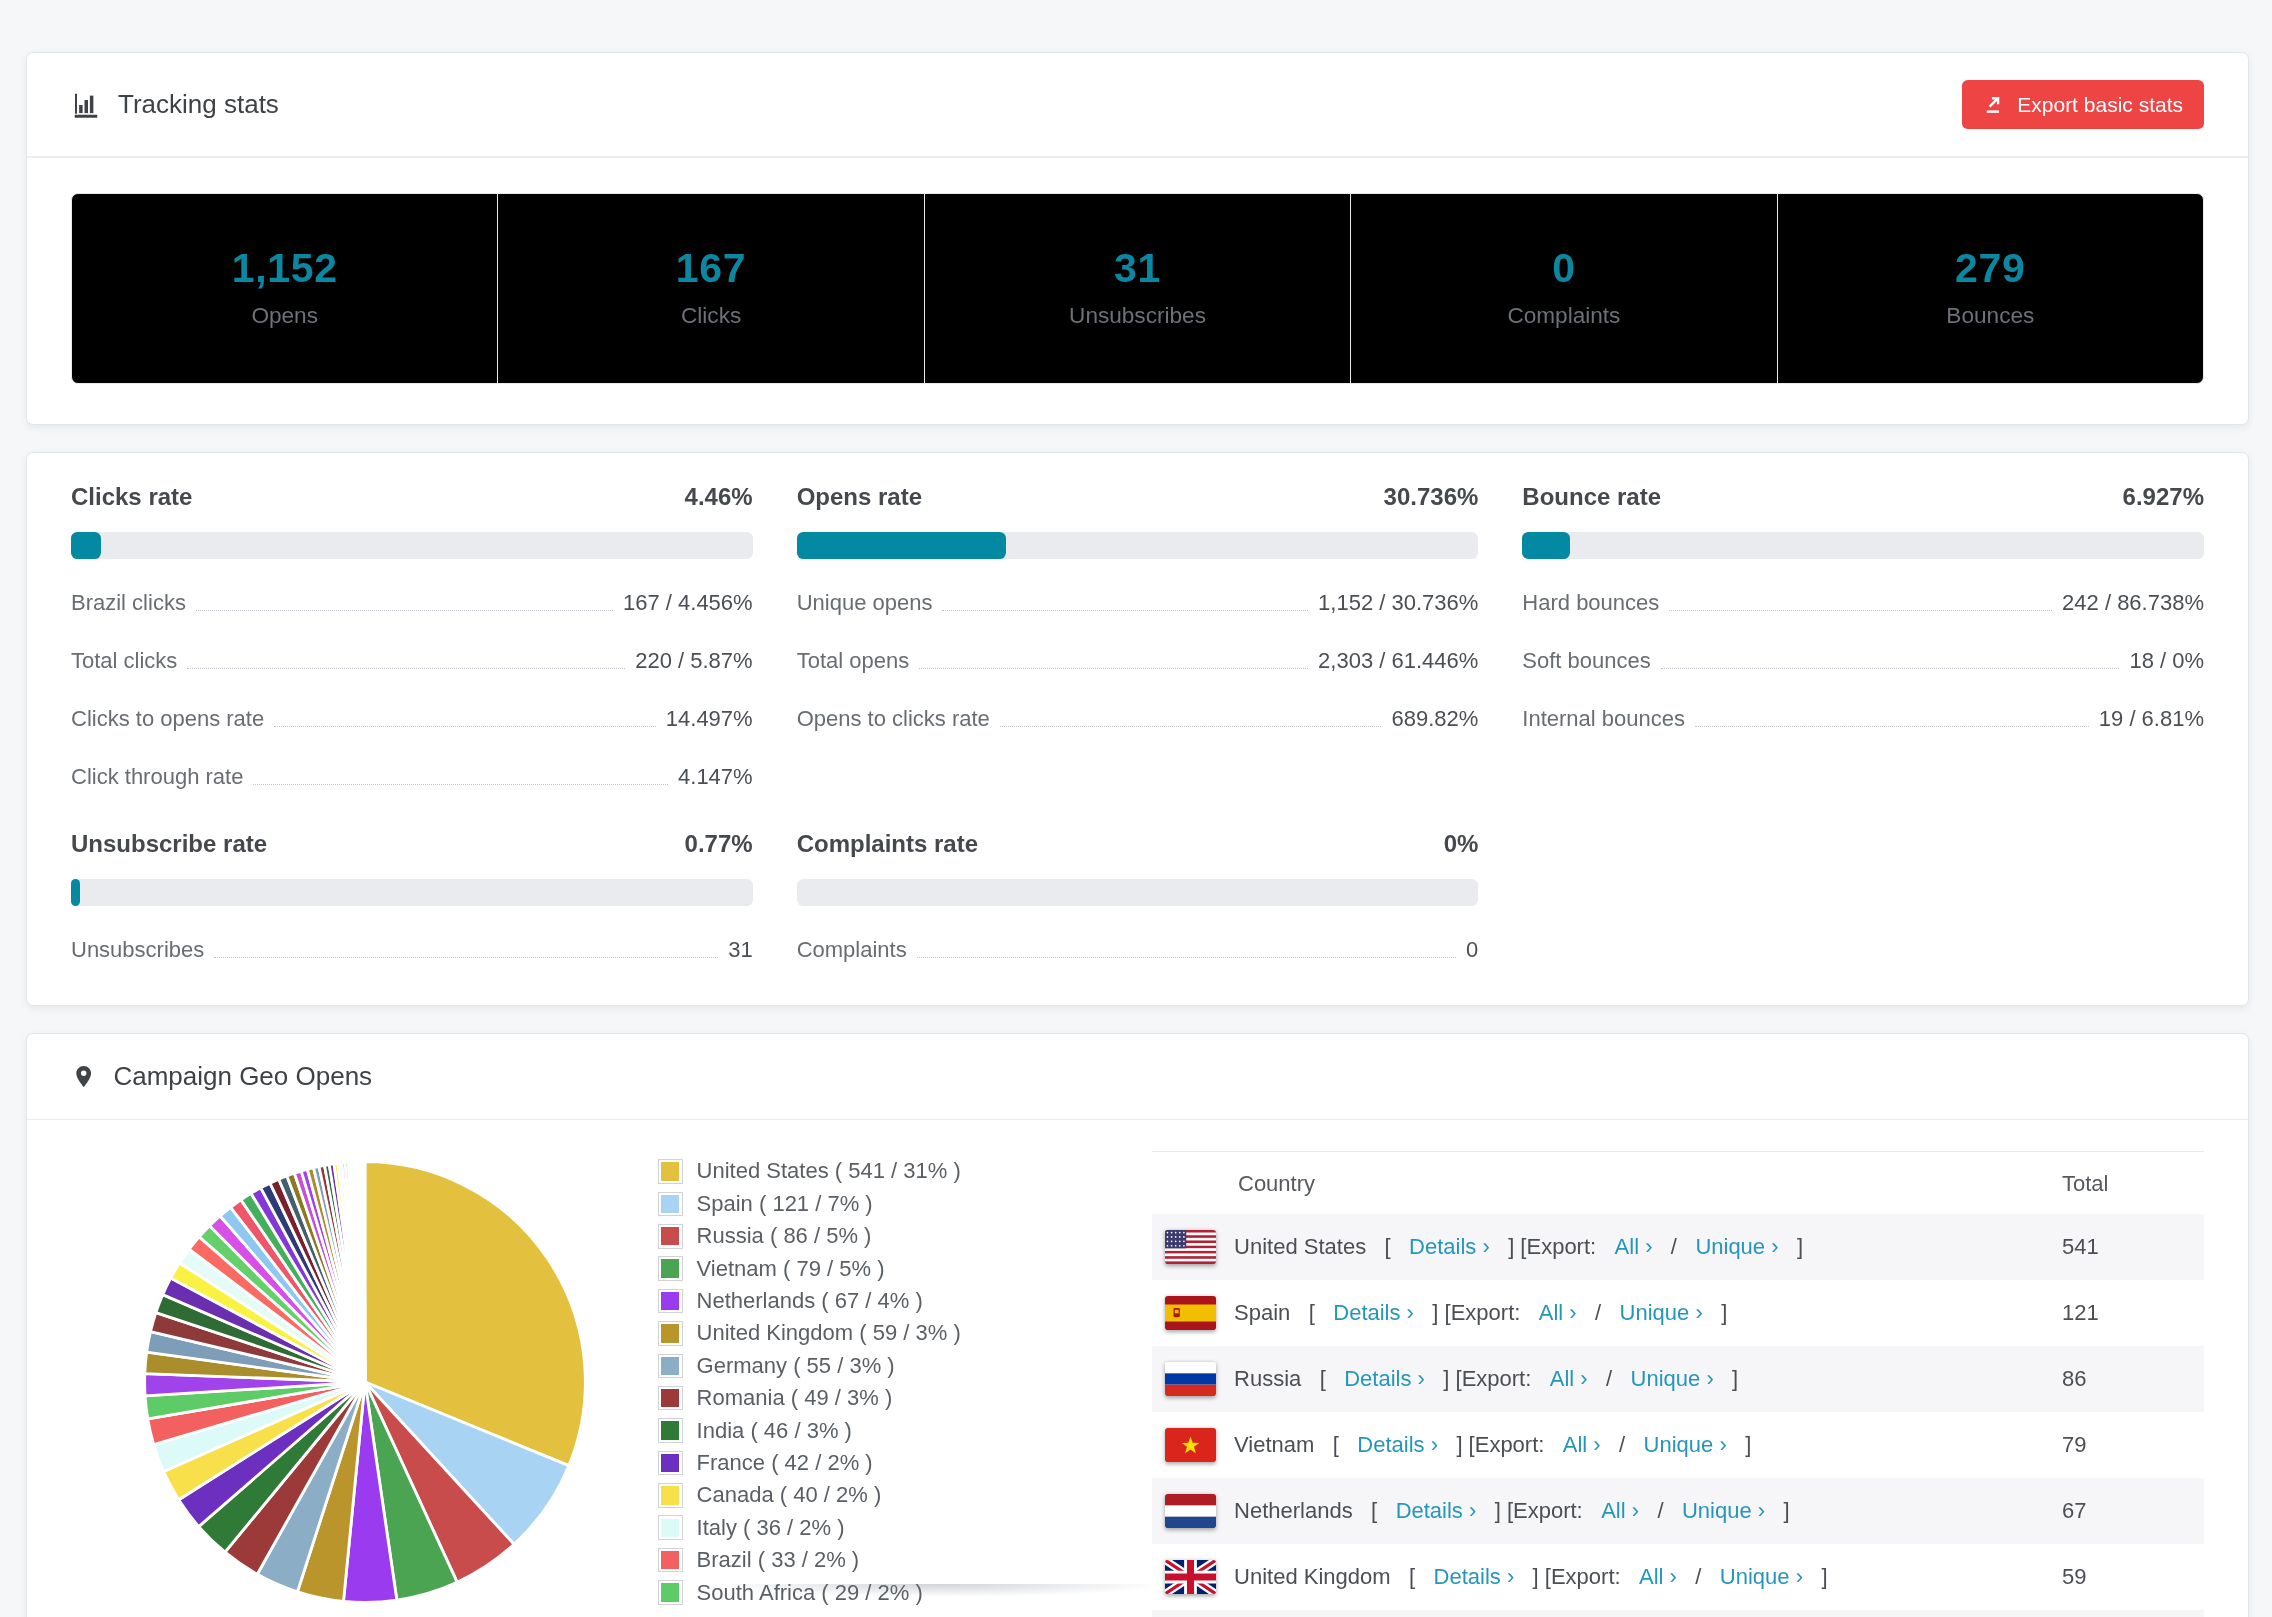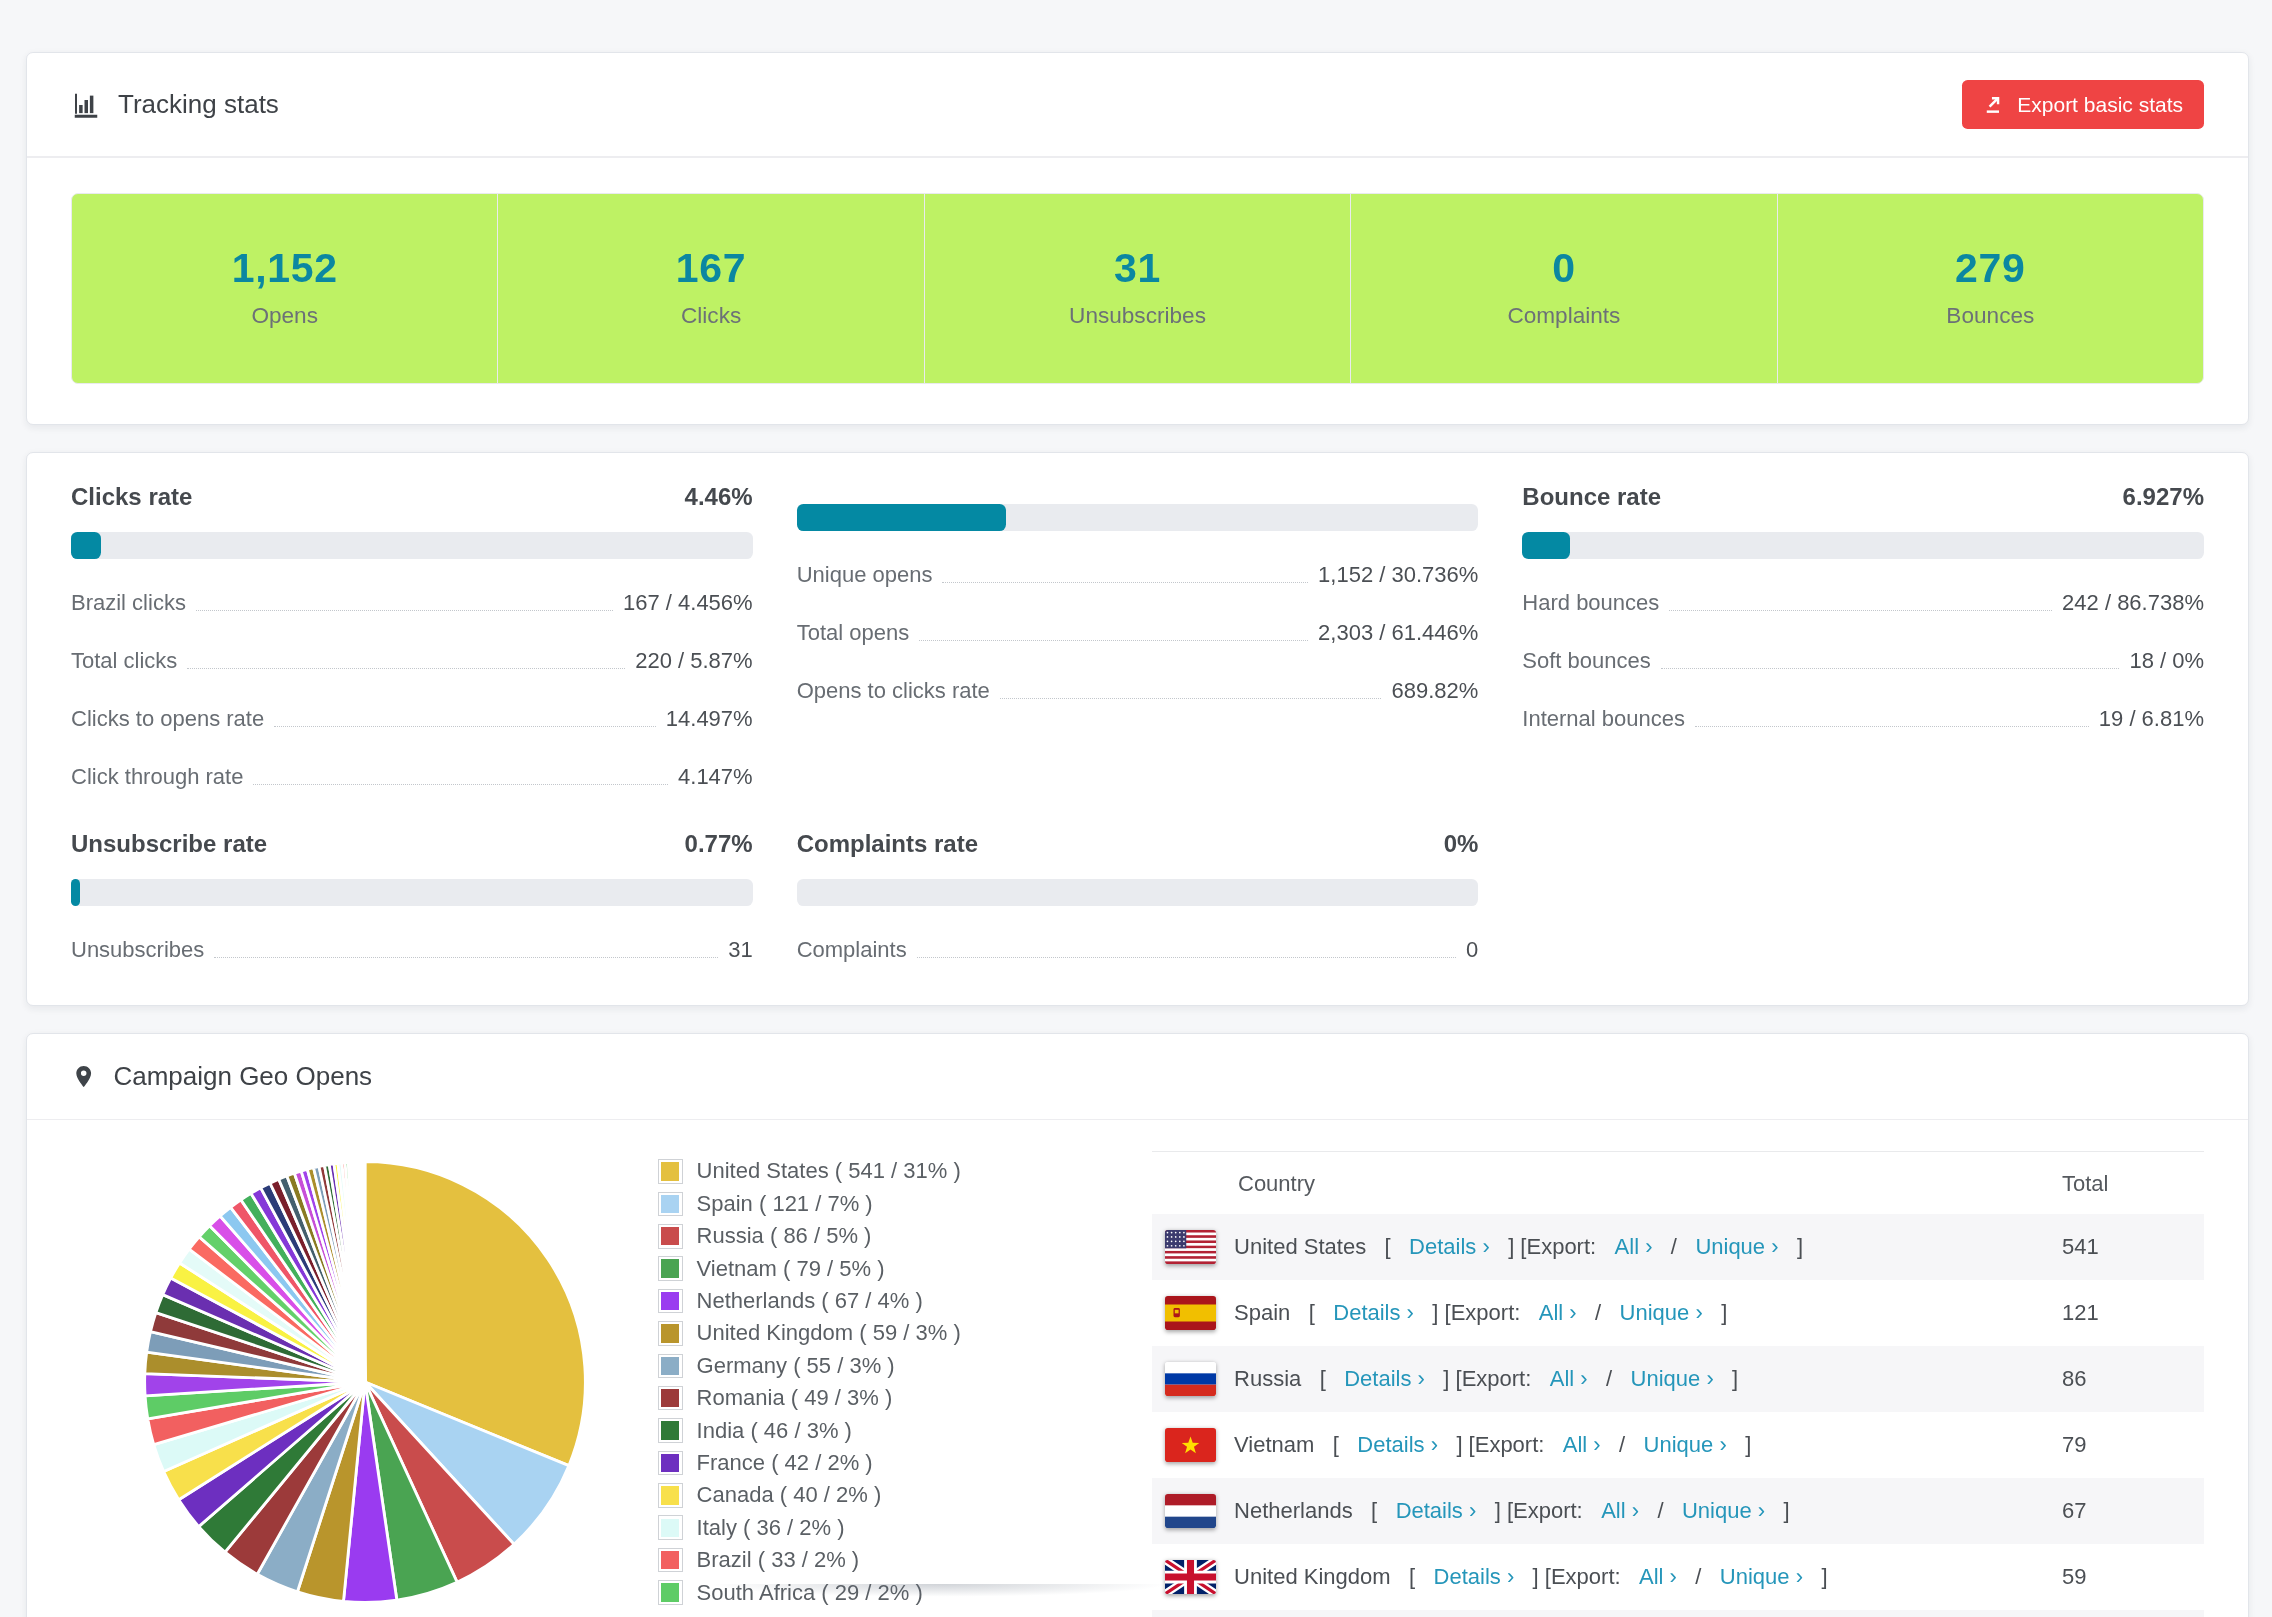--- a/index.html
+++ b/index.html
@@ -20,21 +20,21 @@
   .card-title{display:flex;align-items:center;gap:17px;font-size:26px;color:#3e4247;}
   .card-title svg{flex:none;}
   .divider{height:1.4px;background:#ededf0;}
   .export-btn{
     display:flex;align-items:center;gap:11.3px;border:none;cursor:pointer;
     background:#ef4444;color:#fff;font-size:21px;padding:12.7px 21px;border-radius:5.6px;
     font-family:inherit;
   }
   
   .stats-wrap{padding:35px 44px 40px;}
-  .stats-box{display:flex;border:1.4px solid #e9eaee;border-radius:7px;background:#bef264;}
+  .stats-box{display:flex;border:1.4px solid #e9eaee;border-radius:7px;background:#000000;}
   .stat{flex:1;text-align:center;padding:51px 0 54px;border-right:1.4px solid #e9eaee;}
   .stat:last-child{border-right:none;}
   .stat-value{font-size:41px;font-weight:700;color:#0b87a1;letter-spacing:0.7px;}
   .stat-label{margin-top:11.3px;font-size:22.6px;color:#6c7177;}
   
   .card-rates{padding:30px 44px 42px;}
   .rates-grid{display:grid;grid-template-columns:repeat(3,1fr);column-gap:44px;row-gap:40px;}
   .rate-head{display:flex;justify-content:space-between;align-items:baseline;font-size:24px;font-weight:700;color:#45494e;}
   .bar{height:27px;background:#e9ebef;border-radius:6.4px;margin:21px 0 31px;}
   .fill{height:100%;background:#0489a3;border-radius:6.4px;}
@@ -148,20 +148,24 @@
        <span class="v">14.497%</span>
      </div>
             <div class="kv">
        <span class="k">Click through rate</span>
        <span class="leader"></span>
        <span class="v">4.147%</span>
      </div>
           </div>
         </div>
         <div class="rate">
+          <div class="rate-head">
+       <span>Opens rate</span>
+       <span>30.736%</span>
+     </div>
      <div class="bar">
        <div class="fill" style="width:30.736%;"></div>
      </div>
      <div class="kvs">
             <div class="kv">
        <span class="k">Unique opens</span>
        <span class="leader"></span>
        <span class="v">1,152 / 30.736%</span>
      </div>
             <div class="kv">

